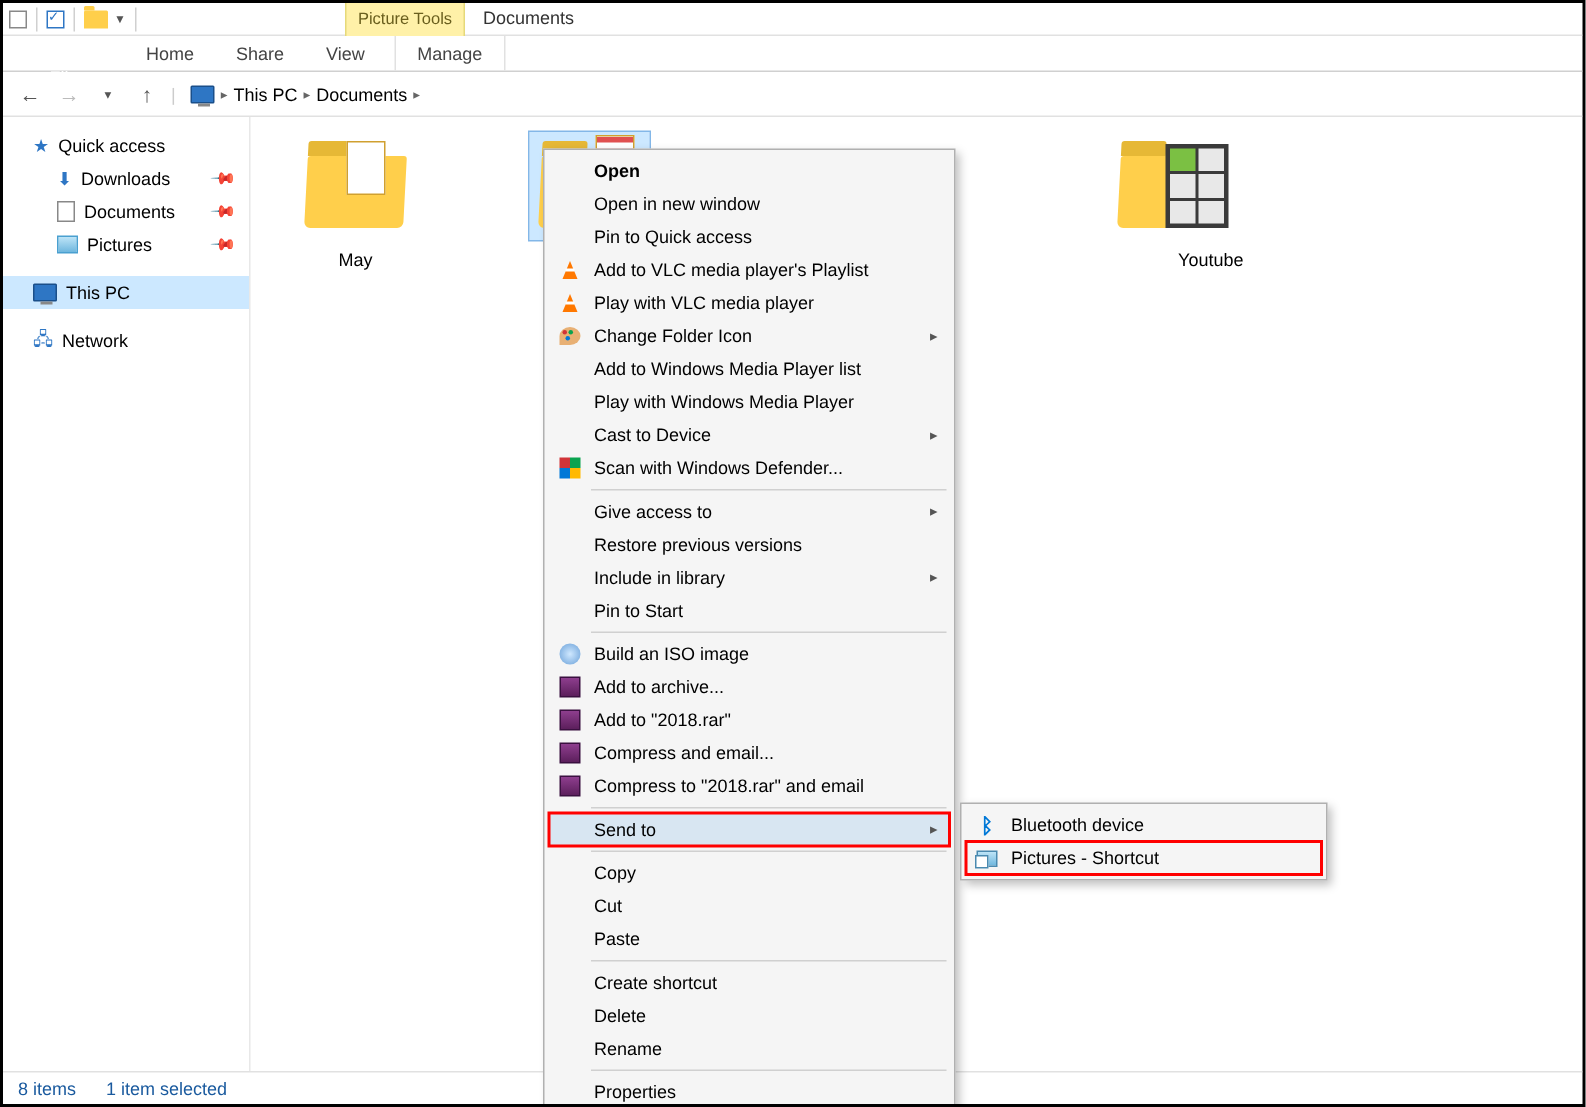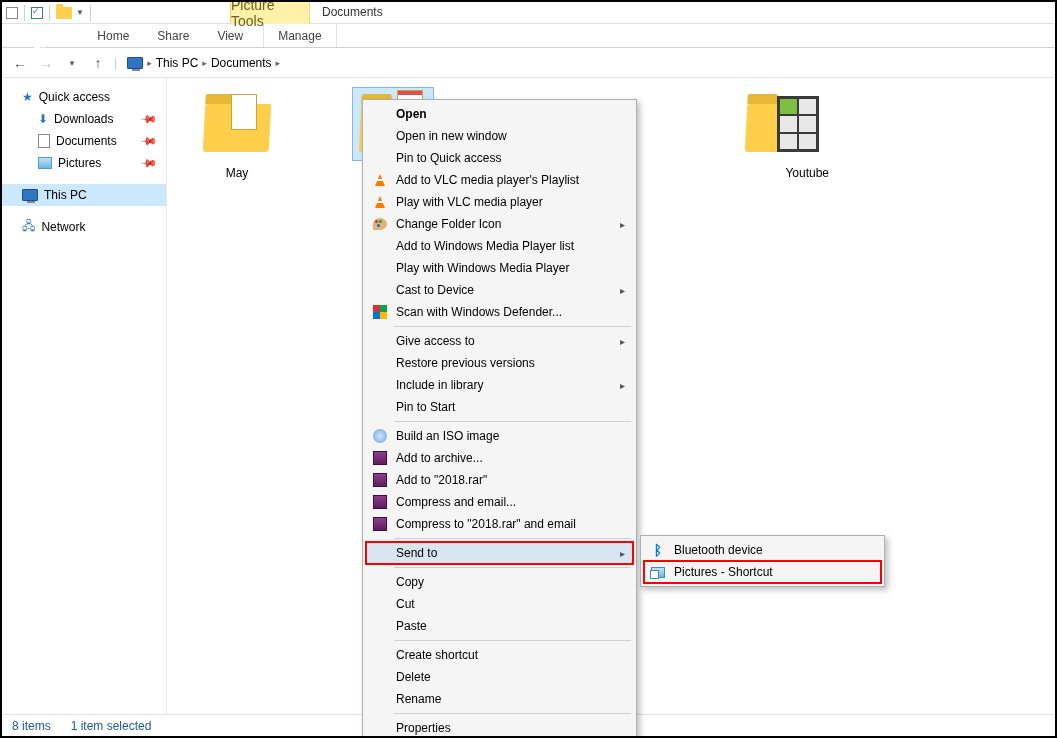--- a/index.html
+++ b/index.html
@@ -9,21 +9,21 @@
   .titlebar { height: 22px; display: flex; align-items: center; border-bottom: 1px solid #e1e1e1; }
   .qat { display: flex; align-items: center; gap: 4px; padding: 0 4px; }
   .qat-sep { width: 1px; height: 16px; background: #d0d0d0; margin: 0 2px; }
   .folder-glyph { width: 16px; height: 12px; background: #ffcf4b; border-radius: 1px 1px 0 0; position: relative; display:inline-block;}
   .folder-glyph::before { content:""; position:absolute; top:-3px; left:0; width:7px; height:3px; background:#ffcf4b; border-radius:1px 1px 0 0;}
   .qat-down { font-size: 8px; color:#555; }
 
   .ribbon-tabs { height: 24px; display: flex; align-items: stretch; border-bottom: 1px solid #d0d0d0; }
   .file-tab { background: #1979ca; color: #fff; padding: 0 31px; display:flex; align-items:center;margin-top:28px; }
   .tab { padding: 0 14px; display:flex; align-items:center; color:#444; }
-  .picture-tools-header { position:absolute; left:228px; top:0; width:80px; height:22px; background:#fff1a8; color:#6a5f1e; font-size:14px; display:flex; align-items:center; justify-content:center; border-left:1px solid #e6d97a; border-right:1px solid #e6d97a;}
+  .picture-tools-header { position:absolute; left:228px; top:0; width:80px; height:22px; background:#fff1a8; color:#6a5f1e; font-size:11px; display:flex; align-items:center; justify-content:center; border-left:1px solid #e6d97a; border-right:1px solid #e6d97a;}
   .manage-tab { border-left:1px solid #e1e1e1; border-right:1px solid #e1e1e1; }
   .tab-title { position:absolute; left:320px; top:3px; font-size:12px; color:#333; }
 
   
   .navbar { height: 30px; display:flex; align-items:center; gap:6px; padding: 0 8px; border-bottom:1px solid #e1e1e1;}
   .nav-arrow { width:20px; height:20px; display:flex; align-items:center; justify-content:center; font-size:14px; color:#555;}
   .nav-arrow.disabled { color:#bbb; }
   .addr-sep { color:#ccc; }
   .breadcrumb { display:flex; align-items:center; gap:4px; margin-left:4px;}
   .breadcrumb .chev { font-size:9px; color:#666; }

